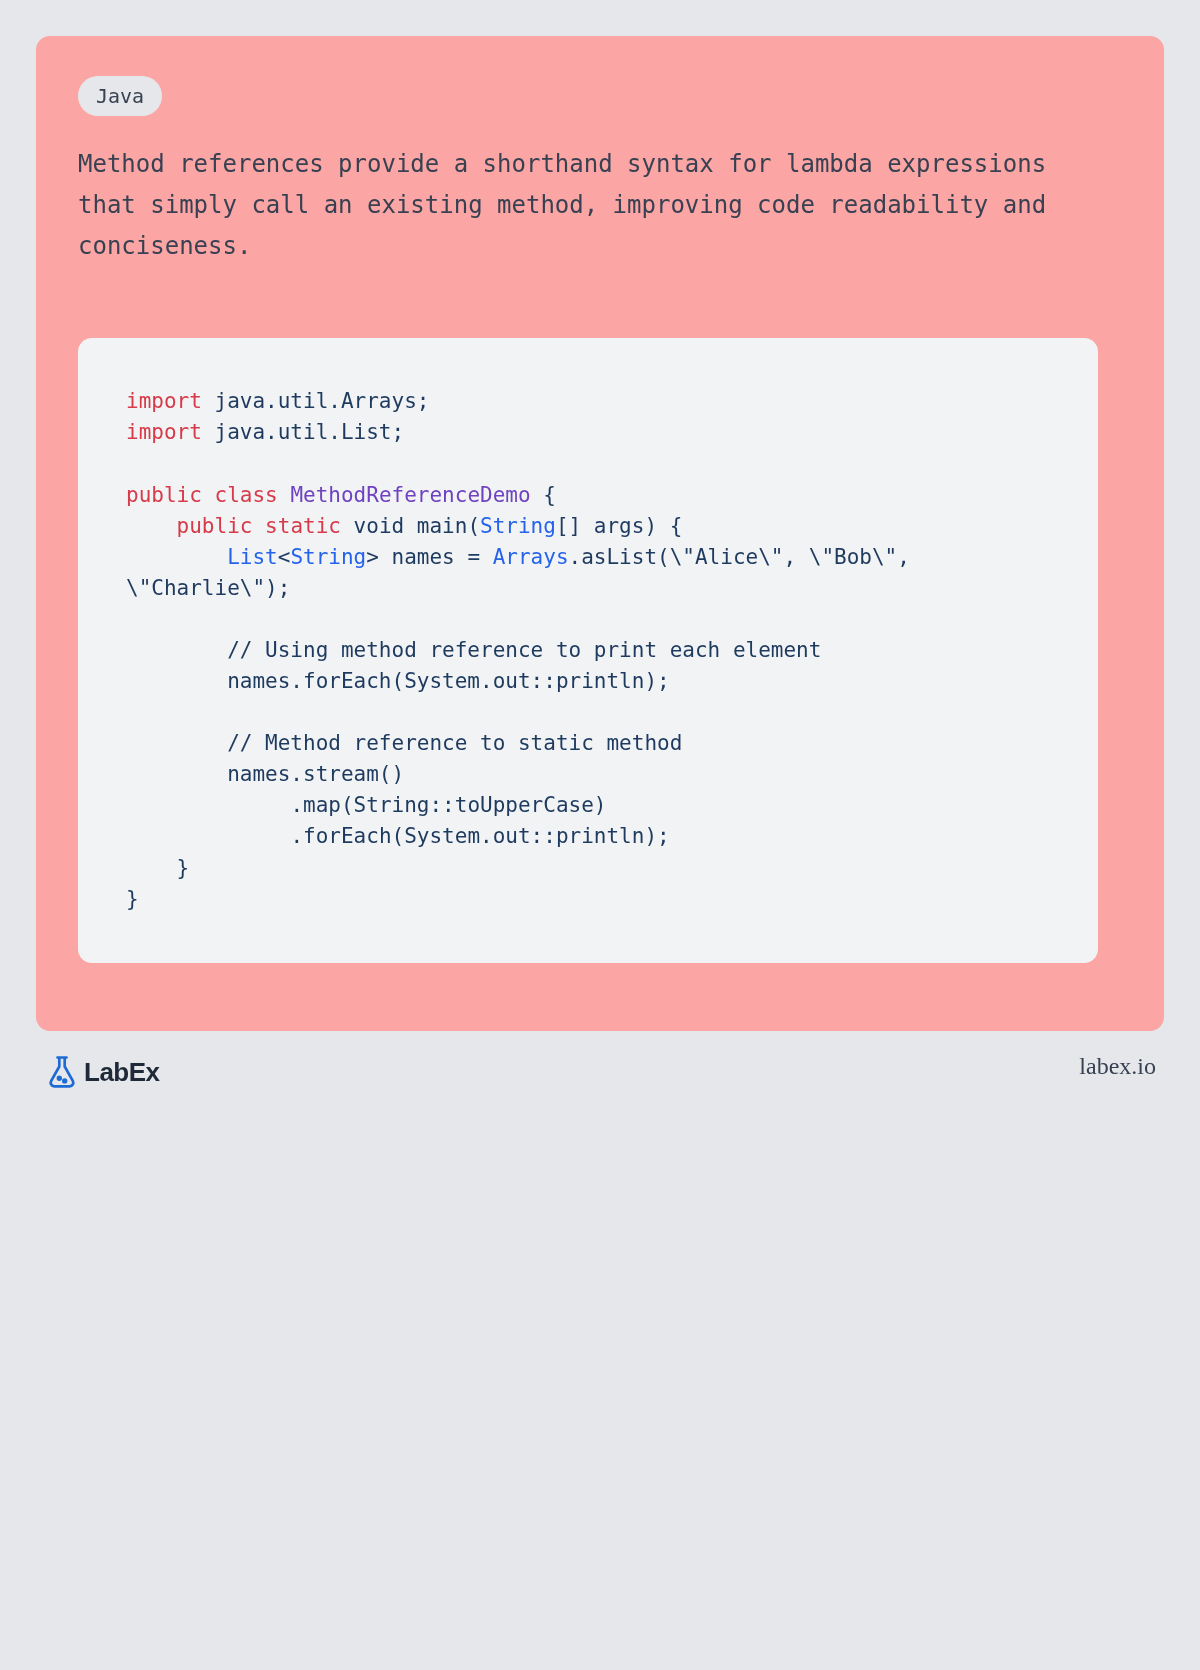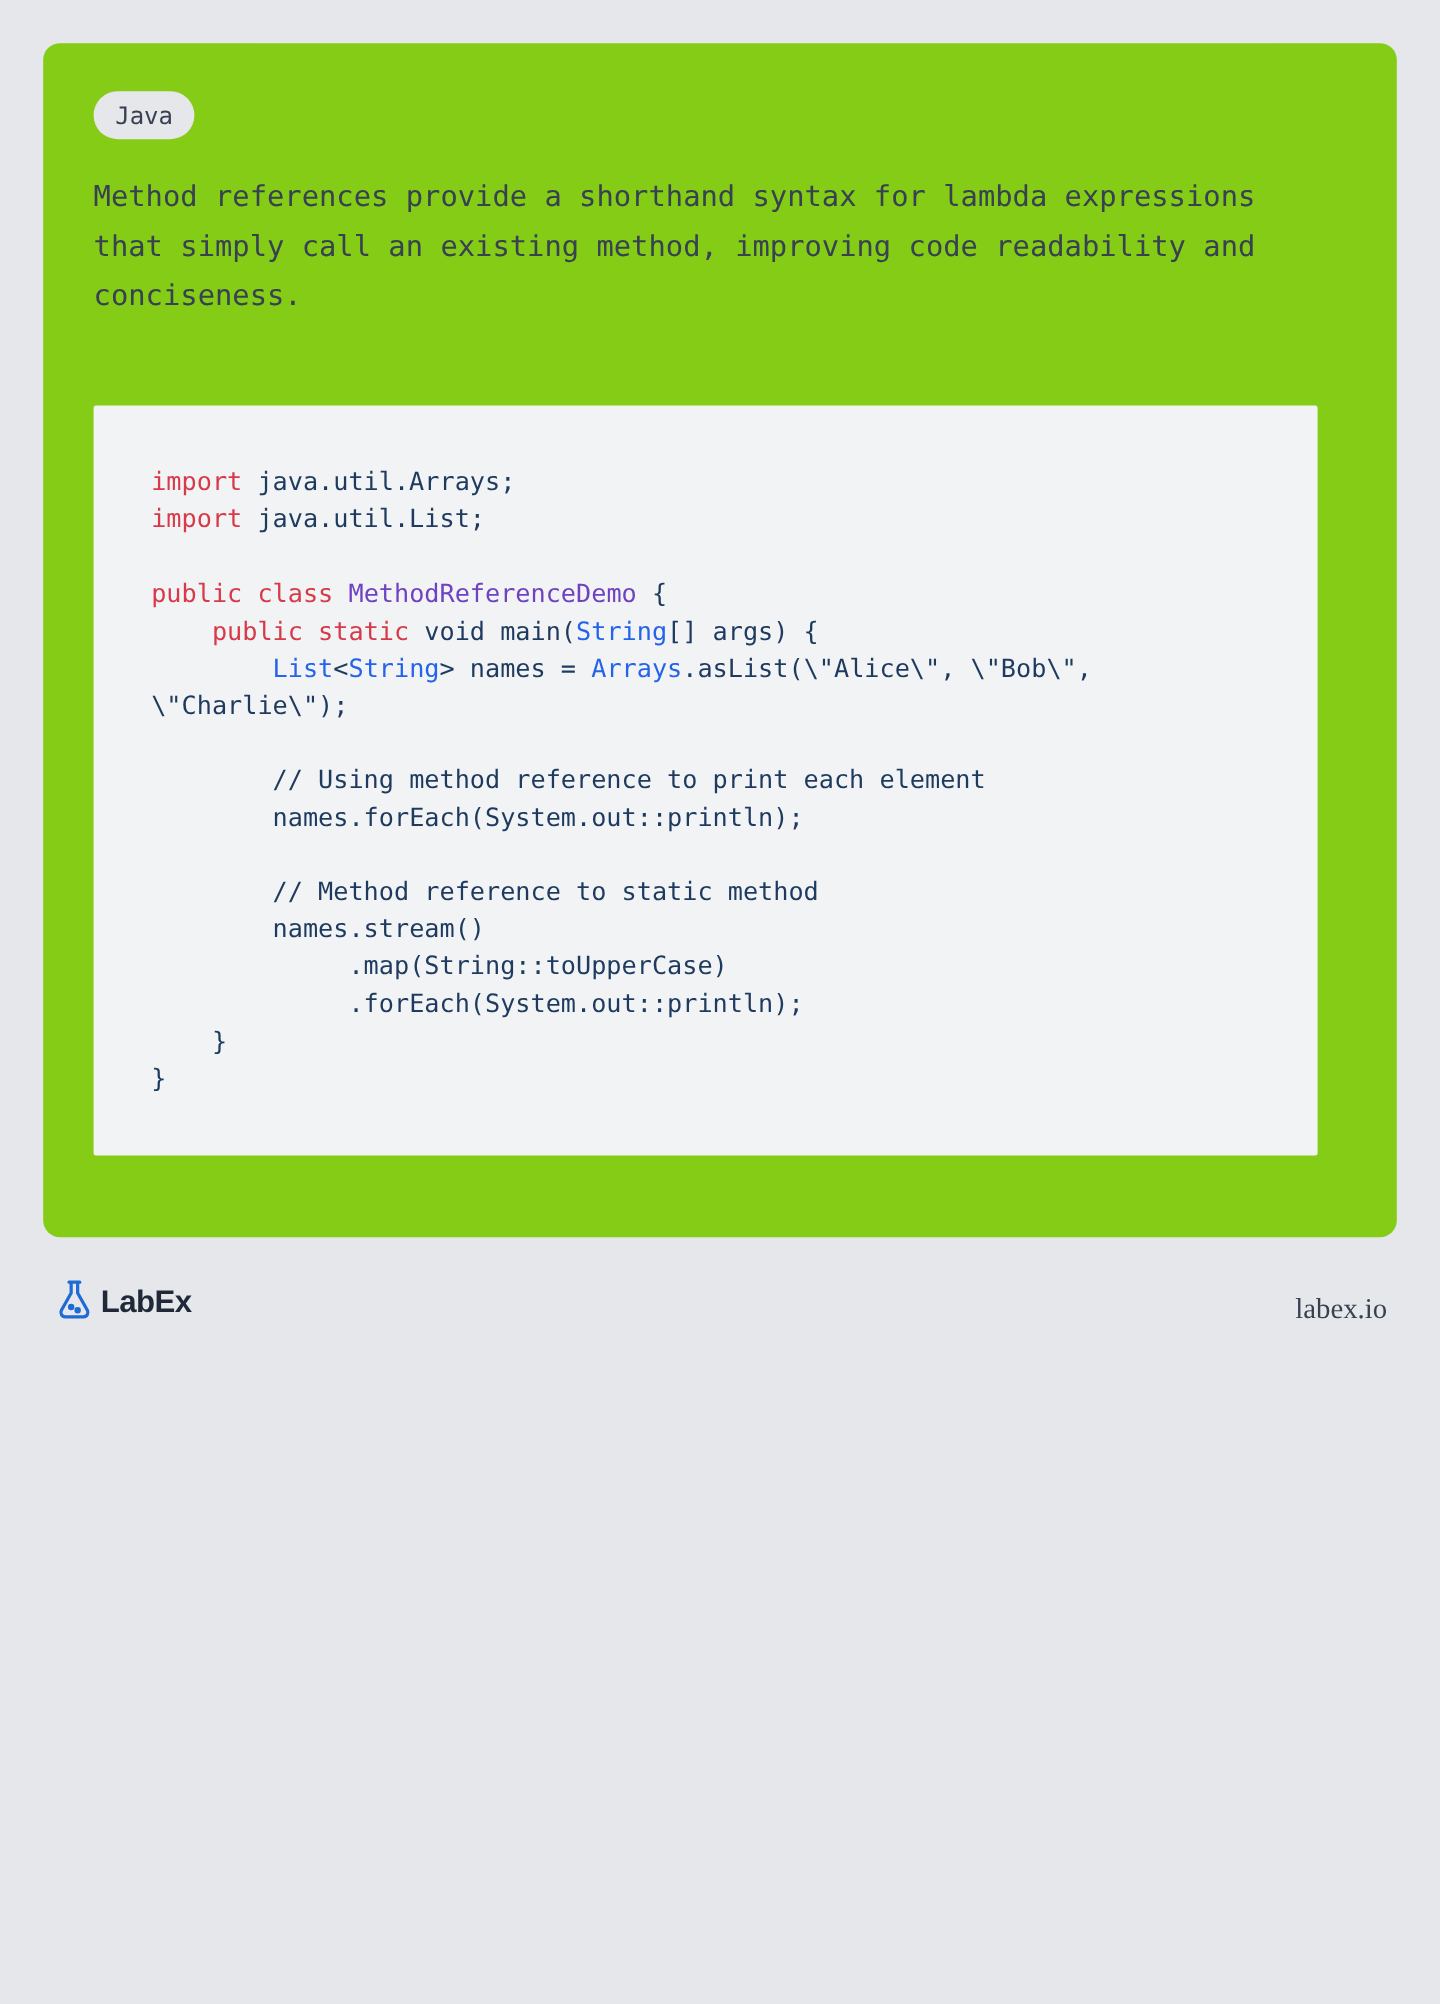--- a/index.html
+++ b/index.html
@@ -9,21 +9,21 @@
     }
     body {
       background: #e5e7eb;
       font-family: -apple-system, BlinkMacSystemFont, "Segoe UI", sans-serif;
       padding: 36px;
       min-height: 1670px;
       display: flex;
       flex-direction: column;
     }
     .card {
-      background: #84cc16;
+      background: #fca5a5;
       border-radius: 14px;
       padding: 40px 66px 68px 42px;
       flex: 0 0 auto;
     }
     .tag {
       display: inline-block;
       background: #e5e7eb;
       color: #374151;
       font-family: ui-monospace, "SF Mono", Menlo, Consolas, monospace;
       font-size: 20px;
@@ -47,37 +47,37 @@
       margin-bottom: 72px;
     }
     .section-title {
       font-size: 26px;
       font-weight: 600;
       color: #111827;
       margin-bottom: 22px;
     }
     .code-block {
       background: #f1f3f5;
-      border-radius: 2px;
+      border-radius: 14px;
       padding: 48px 24px 48px 48px;
       font-family: ui-monospace, "SF Mono", Menlo, Consolas, monospace;
       font-size: 21px;
       line-height: 1.48;
       color: #1e3a5f;
       white-space: pre-wrap;
       word-wrap: break-word;
     }
     .kw-red { color: #d73a49; }
     .kw-purple { color: #6f42c1; }
     .kw-blue { color: #2563eb; }
     .footer {
       display: flex;
       justify-content: space-between;
-      align-items: flex-end;
-      margin-top: 33px;
+      align-items: flex-start;
+      margin-top: 22px;
       padding: 0 8px;
     }
     .logo {
       display: flex;
       align-items: center;
       gap: 4px;
     }
     .logo svg {
       width: 36px;
       height: 36px;

